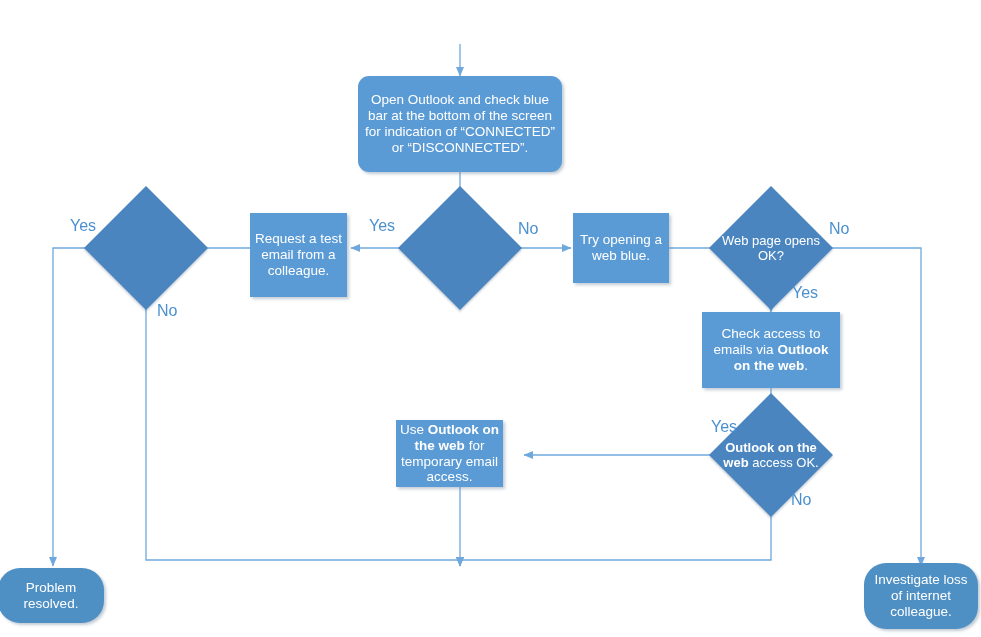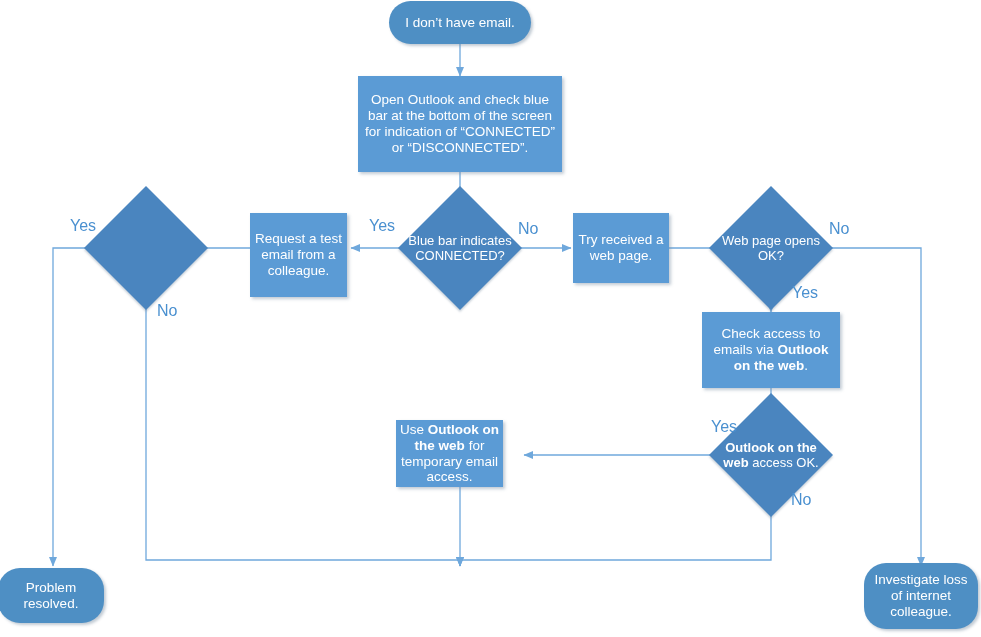--- a/index.html
+++ b/index.html
@@ -119,43 +119,39 @@
       <path d="M146,292 L146,560 L460,560 L460,566"></path>
 
       <path d="M460,487 L460,566"></path>
 
       <path d="M771,497 L771,560 L460,560 L460,566"></path>
 
       <path d="M818,248 L921,248 L921,566"></path>
     </g>
   </svg>
 
-  <div class="node term" style="left:389px; top:1px; width:142px; height:43px;">
-    <span class="lbl">I don’t have email.</span>
-  </div>
 
-  <div class="node proc" style="left:358px; top:76px; width:204px; height:96px;">
+  <div class="node proc" style="left:358px; top:76px; width:204px; height:96px;border-radius:11px;">
     <span class="lbl">Open Outlook and check blue bar at the bottom of the screen for indication of “CONNECTED” or “DISCONNECTED”.</span>
   </div>
 
   <div class="node dec" style="left:398px; top:186px; width:124px; height:124px;">
     <span class="dia"></span>
-    <span class="lbl">Blue bar indicates CONNECTED?</span>
   </div>
 
   <div class="node proc" style="left:250px; top:213px; width:97px; height:84px;">
     <span class="lbl">Request a test email from a colleague.</span>
   </div>
 
   <div class="node dec" style="left:84px; top:186px; width:124px; height:124px;">
     <span class="dia"></span>
   </div>
 
   <div class="node proc" style="left:573px; top:213px; width:96px; height:70px;">
-    <span class="lbl">Try received a web page.</span>
+    <span class="lbl">Try opening a web blue.</span>
   </div>
 
   <div class="node dec" style="left:709px; top:186px; width:124px; height:124px;">
     <span class="dia"></span>
     <span class="lbl">Web page opens OK?</span>
   </div>
 
   <div class="node dec" style="left:709px; top:393px; width:124px; height:124px;">
     <span class="dia"></span>
     <span class="lbl"><b>Outlook on the web</b> access OK.</span>

